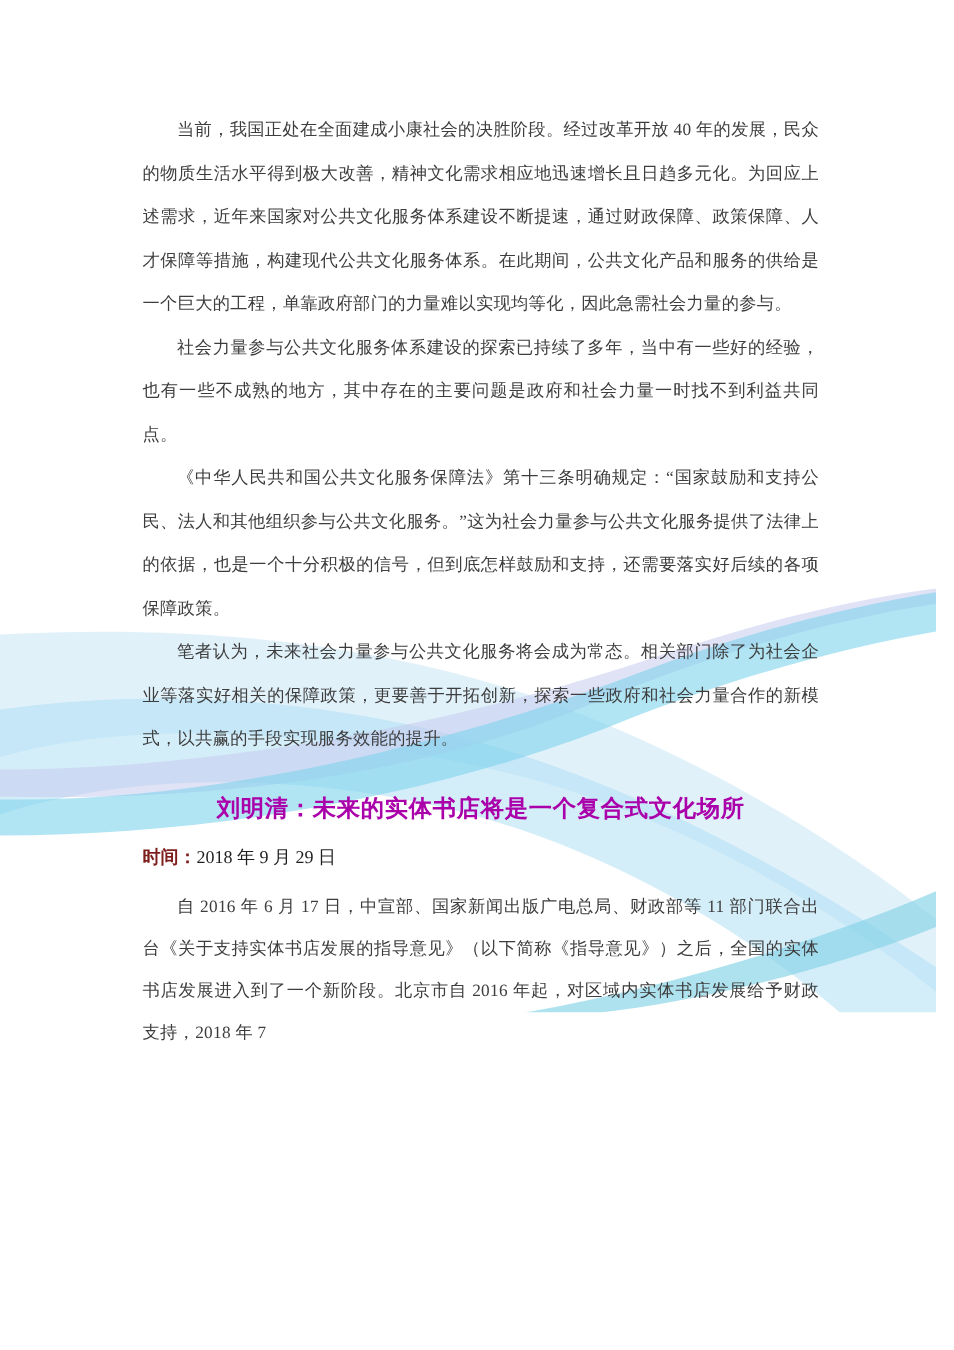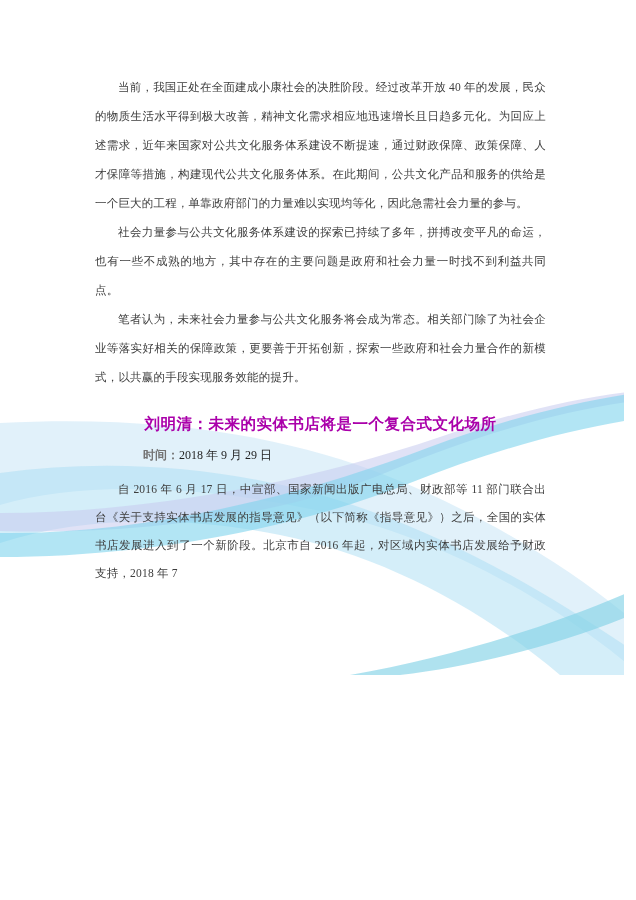--- a/index.html
+++ b/index.html
@@ -53,22 +53,21 @@
   .meta {
     margin: 12px 0 0 0;
     font-size: 12px;
     line-height: 18px;
     color: #1f1f1f;
   }
   .meta + .meta { margin-top: 9px; }
   .meta-label {
     font-family: "Liberation Sans", "DejaVu Sans", sans-serif;
     font-weight: bold;
-    color: #737373;
-    margin-left: 48px;
+    color: #7f1d1d;
   }
   .meta-value {
     font-family: "Liberation Serif", "DejaVu Serif", serif;
   }
   p.article-body {
     margin: 11px 0 0 0;
     font-size: 11.5px;
     line-height: 28px;
     color: #3d3d3d;
     text-align: justify;
@@ -105,21 +104,22 @@
   <svg class="waves" viewBox="0 0 636 290" preserveAspectRatio="none" aria-hidden="true">
     <path d="M0,38 C150,30 280,48 390,92 C480,128 570,182 636,238 L636,286 C540,206 430,150 320,126 C200,100 80,96 0,120 Z" fill="#cfe8f7" fill-opacity="0.62"></path>
     <path d="M0,88 C130,70 260,86 370,126 C470,162 560,216 636,268 L636,290 L560,290 C480,222 380,170 280,150 C180,130 80,132 0,158 Z" fill="#a9ddf3" fill-opacity="0.5"></path>
     <path d="M0,128 C150,128 310,96 440,52 C510,28 580,12 636,6 L636,16 C570,24 480,48 390,86 C280,132 140,150 0,146 Z" fill="#c6cbee" fill-opacity="0.55"></path>
     <path d="M0,148 C140,150 300,112 430,62 C500,35 580,16 636,8 L636,34 C570,44 490,66 410,98 C300,142 150,172 0,172 Z" fill="#7ed3ec" fill-opacity="0.6"></path>
     <path d="M350,290 C450,272 550,242 636,204 L636,228 C560,260 470,282 400,290 Z" fill="#84d2e6" fill-opacity="0.65"></path>
   </svg>
 
   <div class="content">
     <p class="body">当前，我国正处在全面建成小康社会的决胜阶段。经过改革开放 40 年的发展，民众的物质生活水平得到极大改善，精神文化需求相应地迅速增长且日趋多元化。为回应上述需求，近年来国家对公共文化服务体系建设不断提速，通过财政保障、政策保障、人才保障等措施，构建现代公共文化服务体系。在此期间，公共文化产品和服务的供给是一个巨大的工程，单靠政府部门的力量难以实现均等化，因此急需社会力量的参与。</p>
-    <p class="body">社会力量参与公共文化服务体系建设的探索已持续了多年，拼搏改变平凡的命运，也有一些不成熟的地方，其中存在的主要问题是政府和社会力量一时找不到利益共同点。</p>
+    <p class="body">社会力量参与公共文化服务体系建设的探索已持续了多年，当中有一些好的经验，也有一些不成熟的地方，其中存在的主要问题是政府和社会力量一时找不到利益共同点。</p>
+    <p class="body">《中华人民共和国公共文化服务保障法》第十三条明确规定：“国家鼓励和支持公民、法人和其他组织参与公共文化服务。”这为社会力量参与公共文化服务提供了法律上的依据，也是一个十分积极的信号，但到底怎样鼓励和支持，还需要落实好后续的各项保障政策。</p>
     <p class="body">笔者认为，未来社会力量参与公共文化服务将会成为常态。相关部门除了为社会企业等落实好相关的保障政策，更要善于开拓创新，探索一些政府和社会力量合作的新模式，以共赢的手段实现服务效能的提升。</p>
 
     <h2 class="article-title">刘明清：未来的实体书店将是一个复合式文化场所</h2>
 
     <p class="meta"><span class="meta-label">时间：</span><span class="meta-value">2018 年 9 月 29 日</span></p>
 
 
     <p class="article-body">自 2016 年 6 月 17 日，中宣部、国家新闻出版广电总局、财政部等 11 部门联合出台《关于支持实体书店发展的指导意见》（以下简称《指导意见》）之后，全国的实体书店发展进入到了一个新阶段。北京市自 2016 年起，对区域内实体书店发展给予财政支持，2018 年 7</p>
   </div>
 

